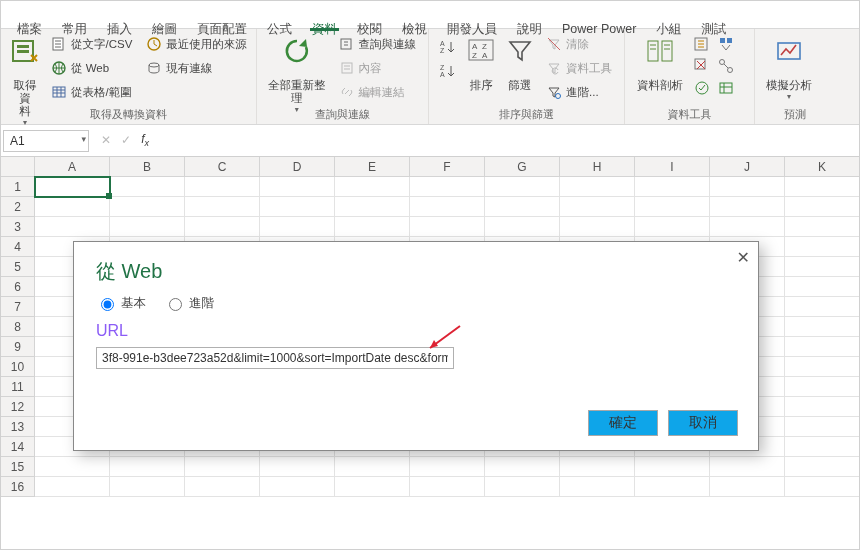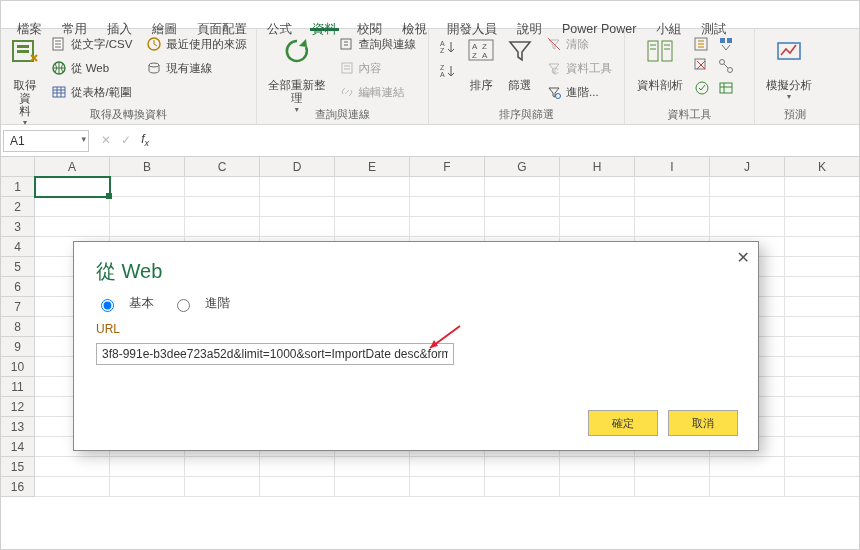--- a/index.html
+++ b/index.html
@@ -45,26 +45,26 @@
   .cell-td { border-right:1px solid #e3e3e3; border-bottom:1px solid #e3e3e3; height:20px; background:#fff; }
   .cell-td.sel { outline:2px solid #217346; outline-offset:-1px; position:relative; z-index:2; }
   .cell-td.sel::after { content:""; position:absolute; right:-3px; bottom:-3px; width:6px; height:6px; background:#217346; }
   .corner { background:#f3f2f1; border-right:1px solid #d4d4d4; border-bottom:1px solid #d4d4d4; height:20px; }
 
   
   .dialog { position:absolute; left:72px; top:240px; width:686px; height:210px; background:#fff; border:1px solid #888; box-shadow:5px 5px 14px rgba(0,0,0,0.25); padding:16px 22px 14px; }
   .dlg-close { position:absolute; right:8px; top:6px; font-size:16px; color:#555; cursor:pointer; font-family:Arial; }
   .dlg-title { font-size:20px; color:#217346; font-weight:400; margin-bottom:10px; }
   .dlg-radios { display:flex; align-items:center; gap:18px; font-size:12.5px; color:#444; margin-bottom:10px; }
-  .dlg-radios label { display:flex; align-items:center; gap:12px; cursor:pointer; }
-  .dlg-url-label { font-size:12px; color:#a16207; margin-bottom:7px; }
+  .dlg-radios label { display:flex; align-items:flex-start; gap:4px; cursor:pointer; }
+  .dlg-url-label { font-size:16px; color:#8b5cf6; margin-bottom:7px; }
   .dlg-url-input { width:358px; height:22px; border:1px solid #b0b0b0; padding:0 5px; font-size:12px; color:#333; }
   .arrow { position:absolute; left:350px; top:82px; pointer-events:none; }
   .dlg-buttons { position:absolute; right:20px; bottom:14px; display:flex; gap:10px; }
-  .dlg-btn { min-width:70px; height:26px; border:1px solid #a8a8a8; background:#fde047; font-size:11px; color:#333; cursor:pointer; }
+  .dlg-btn { min-width:70px; height:26px; border:1px solid #a8a8a8; background:#0ea5e9; font-size:14px; color:#333; cursor:pointer; }
 
   svg { display:block; }
 </style>
 </head>
 <body>
 
 <div class="tabs">
   <div class="tab">檔案</div>
   <div class="tab">常用</div>
   <div class="tab">插入</div>

